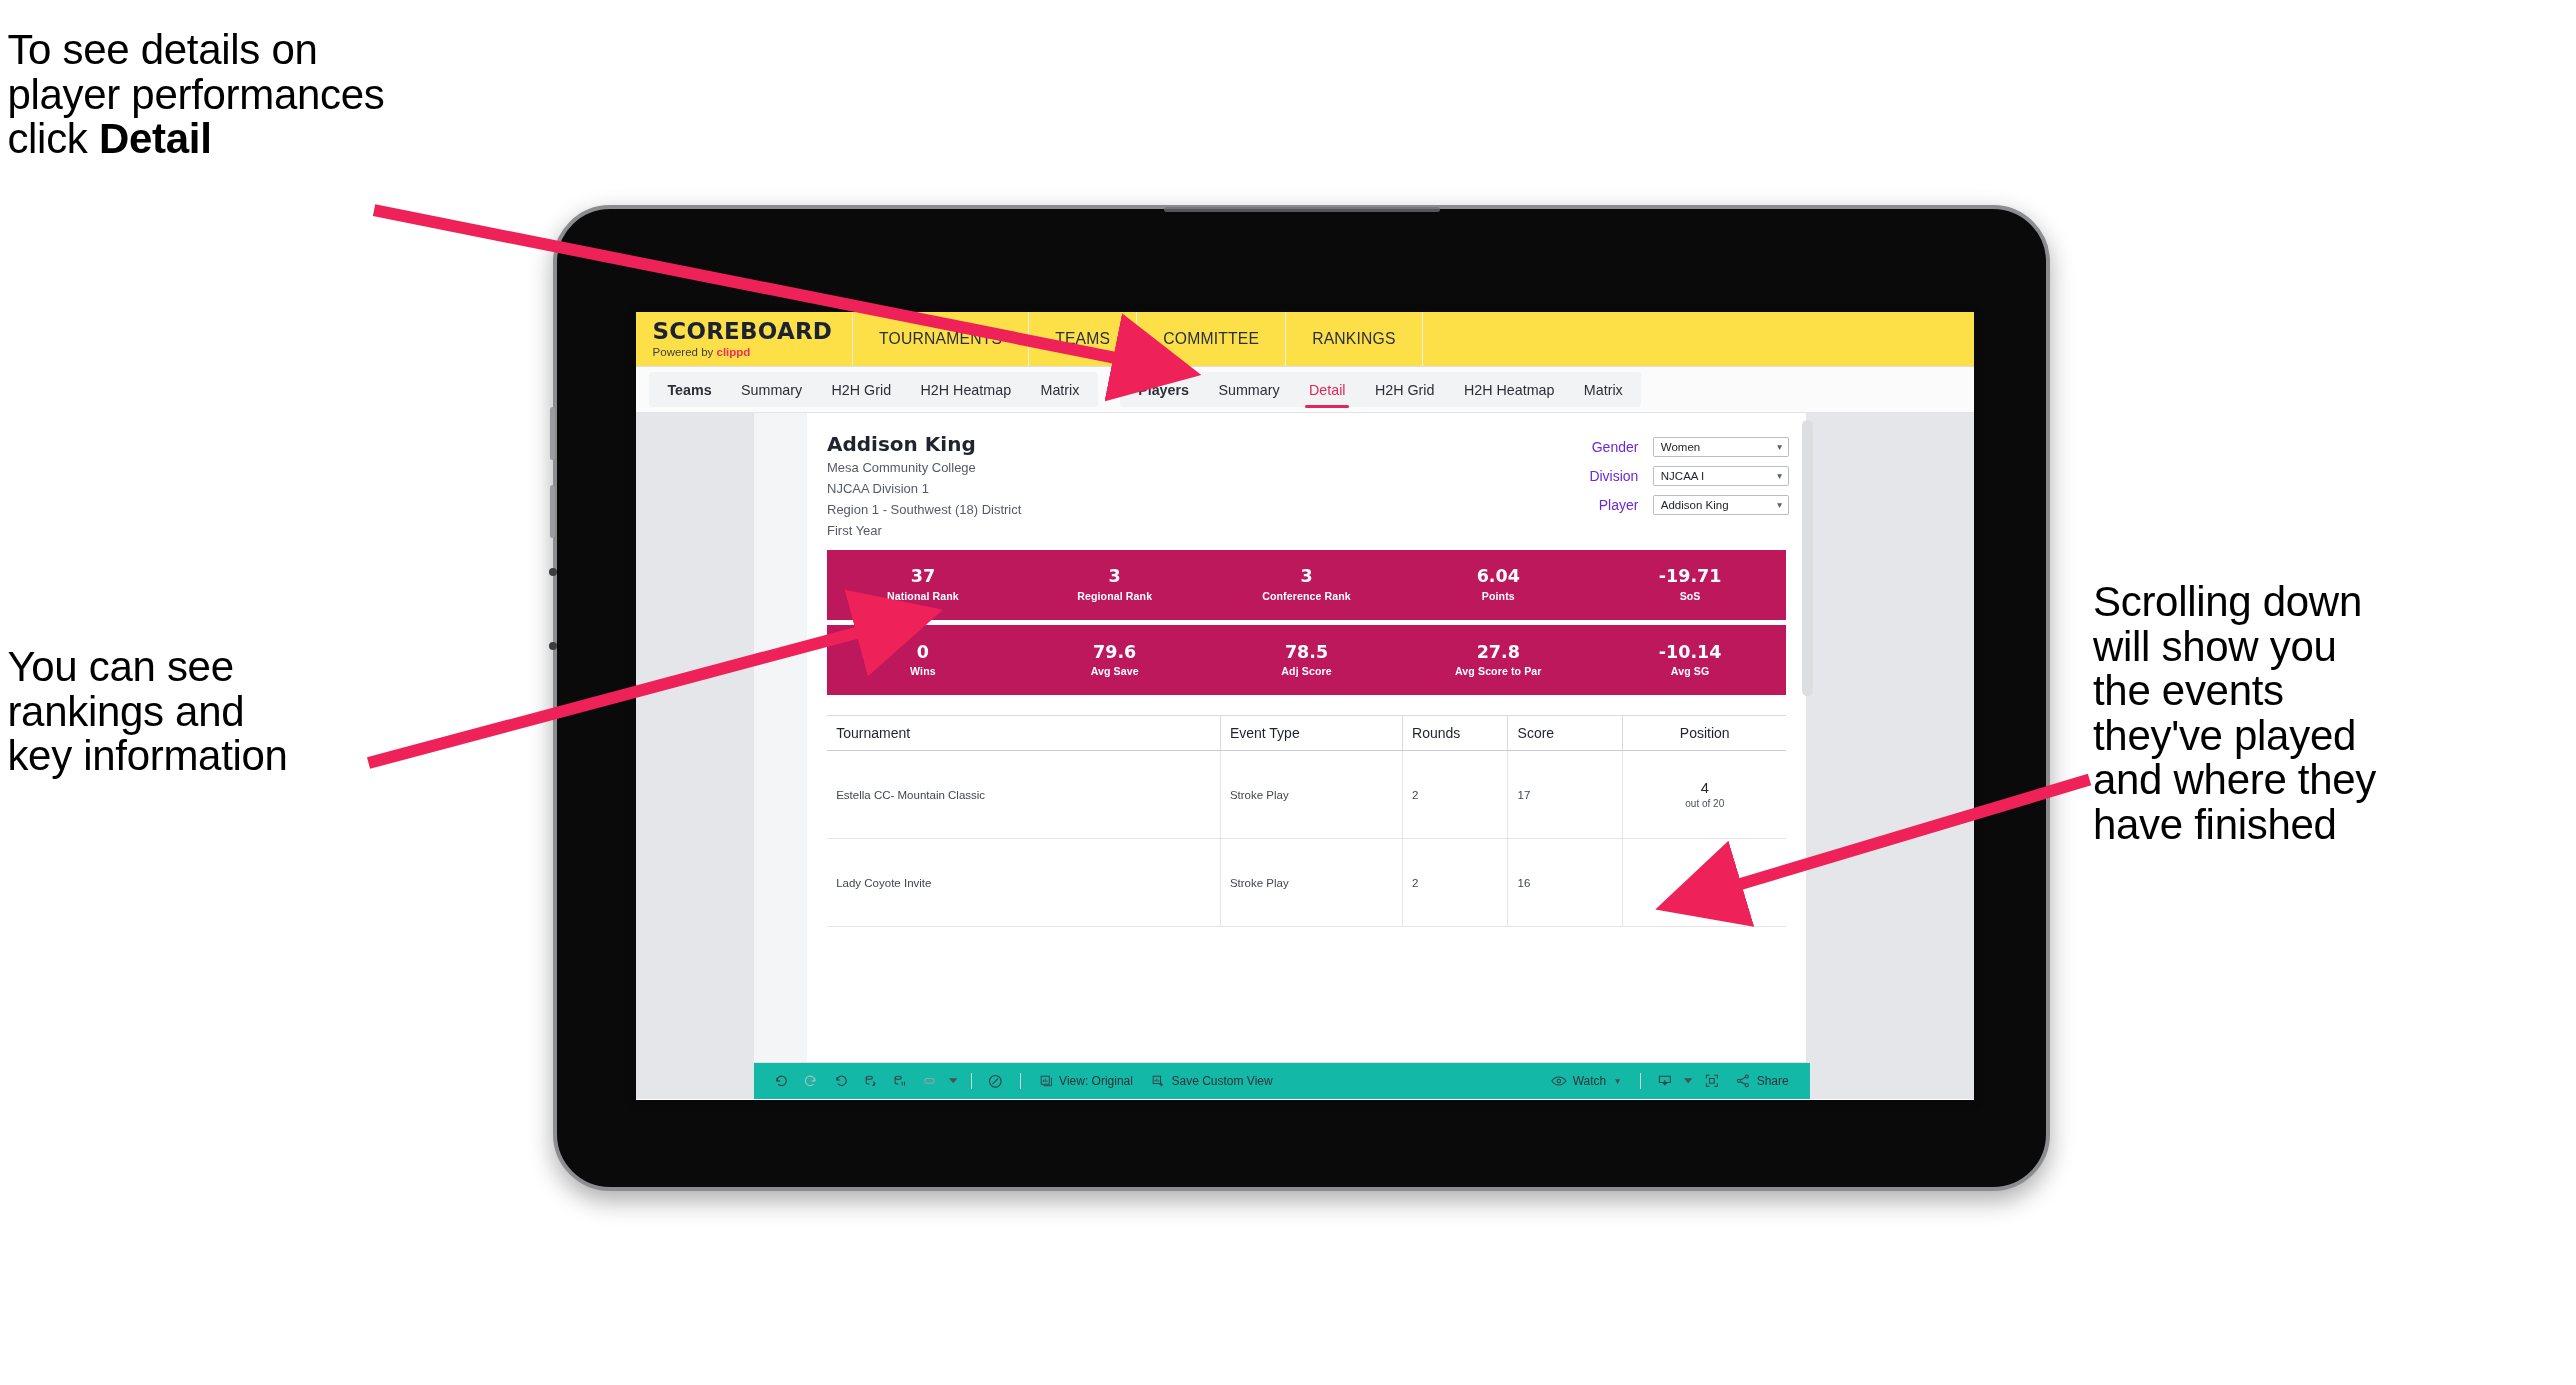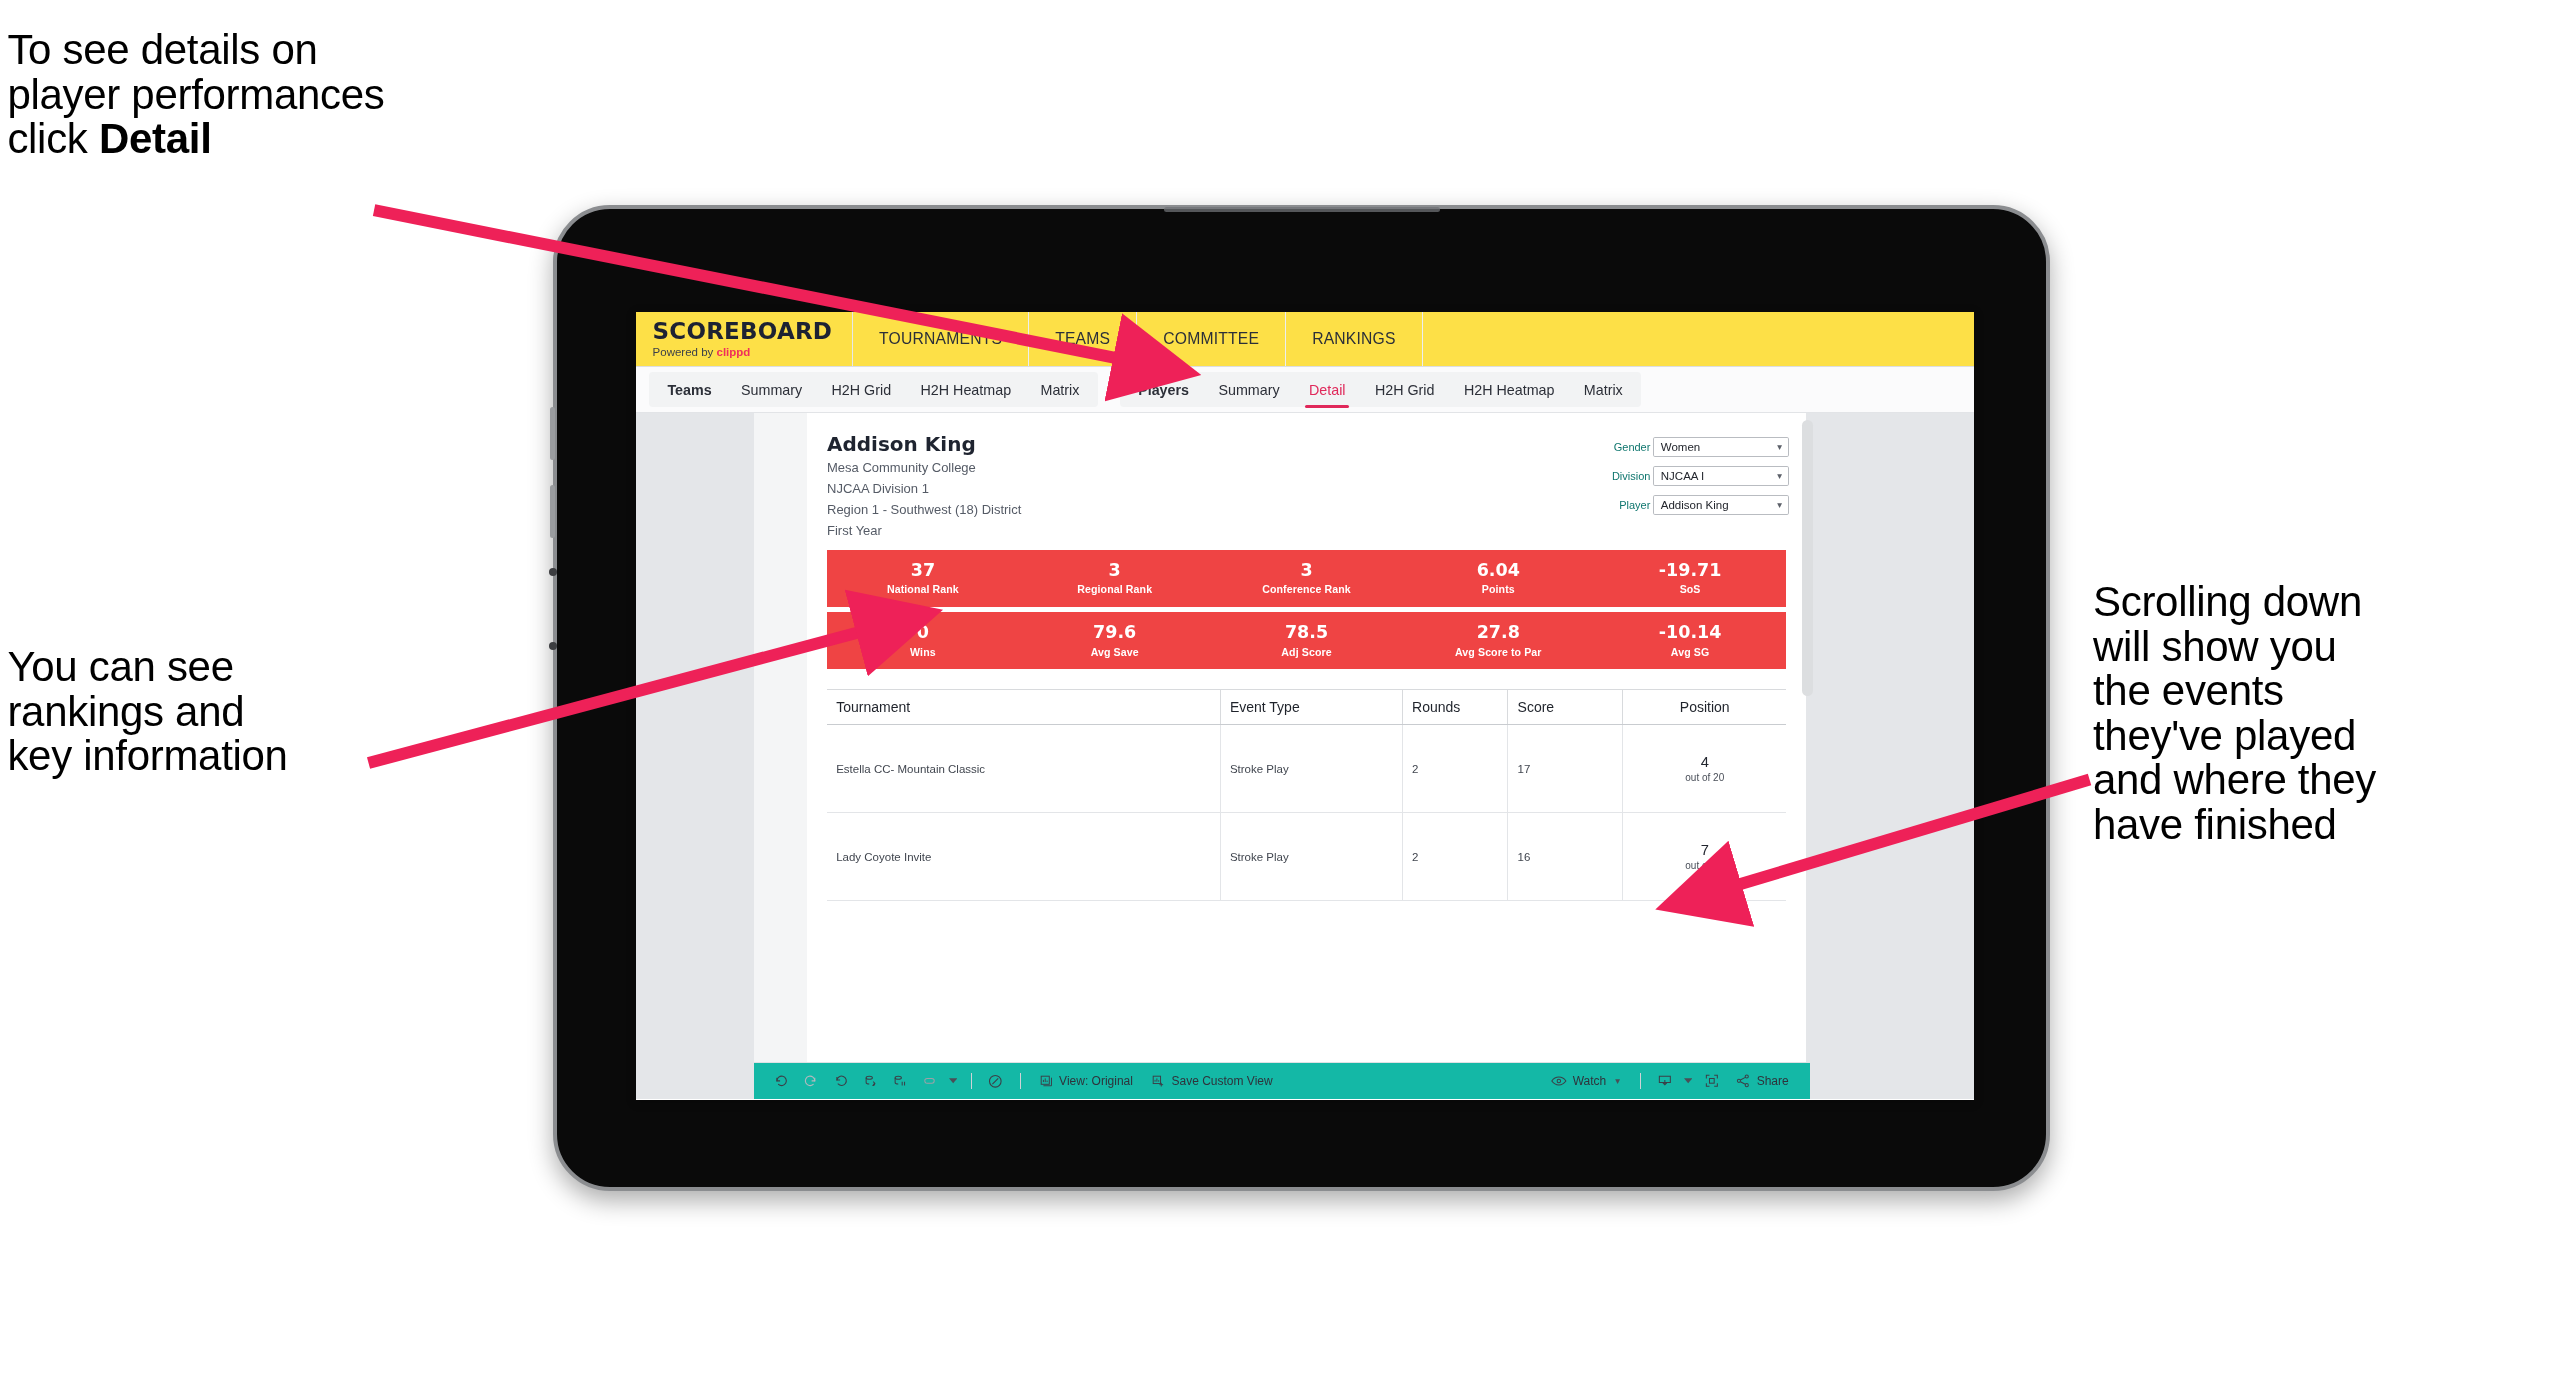--- a/index.html
+++ b/index.html
@@ -134,33 +134,33 @@
   .playerhead { display:flex; padding: 5.5px 16.6px 0 20px; gap: 40px; }
   .pinfo { flex: 1; }
   .pname {
     font-family:"DejaVu Sans", sans-serif;
     font-weight:700; font-size: 20px; color:#1f2430; line-height:1.15;
   }
   .pmeta { font-size: 13px; color:#555b66; line-height: 1.48; margin-top:1.8px; }
 
   .filters { width: 230px; padding-top: 3.7px; }
   .frow { display:flex; align-items:center; justify-content:flex-end; margin-bottom: 9.2px; }
-  .flabel { font-size: 11px; color:#0f766e; margin-right: 3px; }
+  .flabel { font-size: 14px; color:#6d28d9; margin-right: 15px; }
   .fselect {
     width: 136px; height: 20px; background:#fff;
     border:0.9px solid #b9bcc1; border-radius:1.8px;
     display:flex; align-items:center; justify-content:space-between;
     padding: 0 4.6px 0 6.4px; font-size: 11.5px; color:#23262d; cursor:pointer;
   }
   .caret { font-size: 8.3px; color:#5c6069; }
 
   
   .band {
     margin: 9.2px 20px 0 20px;
-    background:#ef4444; display:flex; height: 57px;
+    background:#be185d; display:flex; height: 70px;
   }
   .band.second { margin-top: 5.5px; }
   .bandcell { flex:1; display:flex; flex-direction:column; align-items:center; justify-content:center; }
   .bandval { color:#fff; font-weight:700; font-size: 17.5px; font-family:"DejaVu Sans", sans-serif; line-height:1.1; }
   .bandlbl { color:#ffffff; font-size: 10.6px; margin-top: 3.7px; font-weight:700; letter-spacing:0.1px; }
 
   .recrow { display:flex; margin: 13px 20px 0 20px; }
   .reccell { flex:1; display:flex; flex-direction:column; align-items:center; }
   .recval { font-weight:700; font-size: 16.6px; color:#22262f; font-family:"DejaVu Sans", sans-serif; }
   .reclbl { font-size: 11px; color:#4a4f59; margin-top: 2.8px; }

